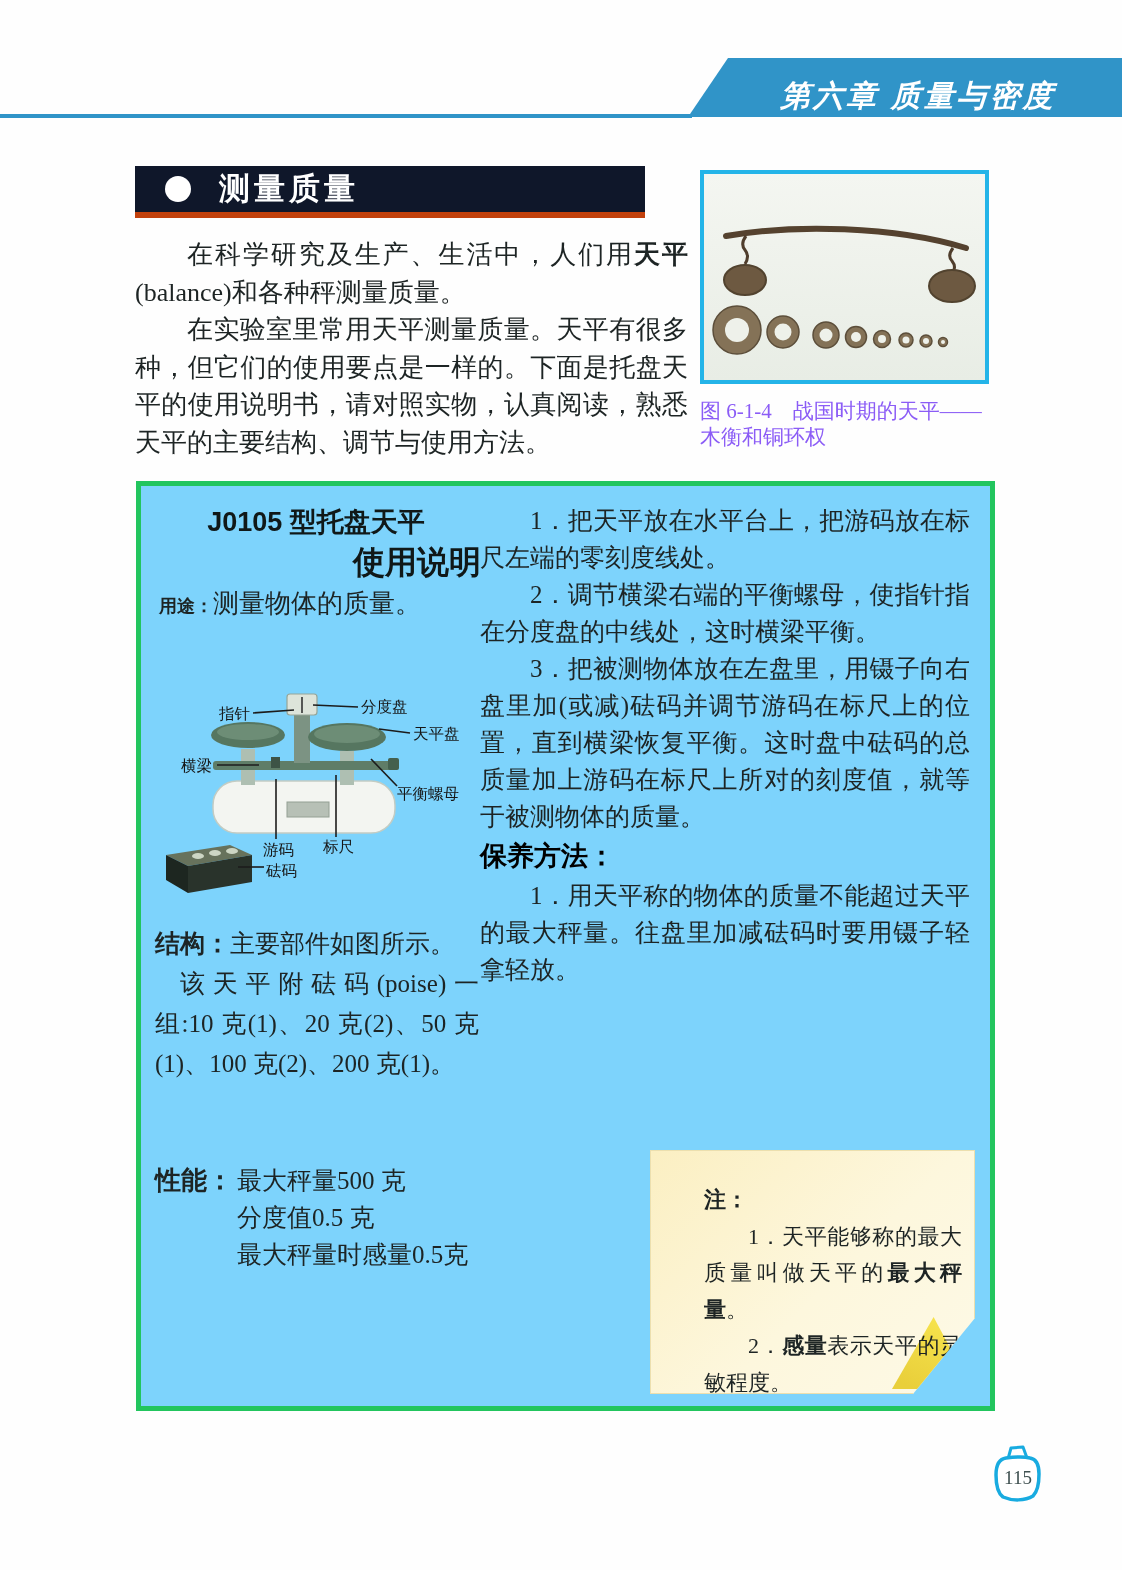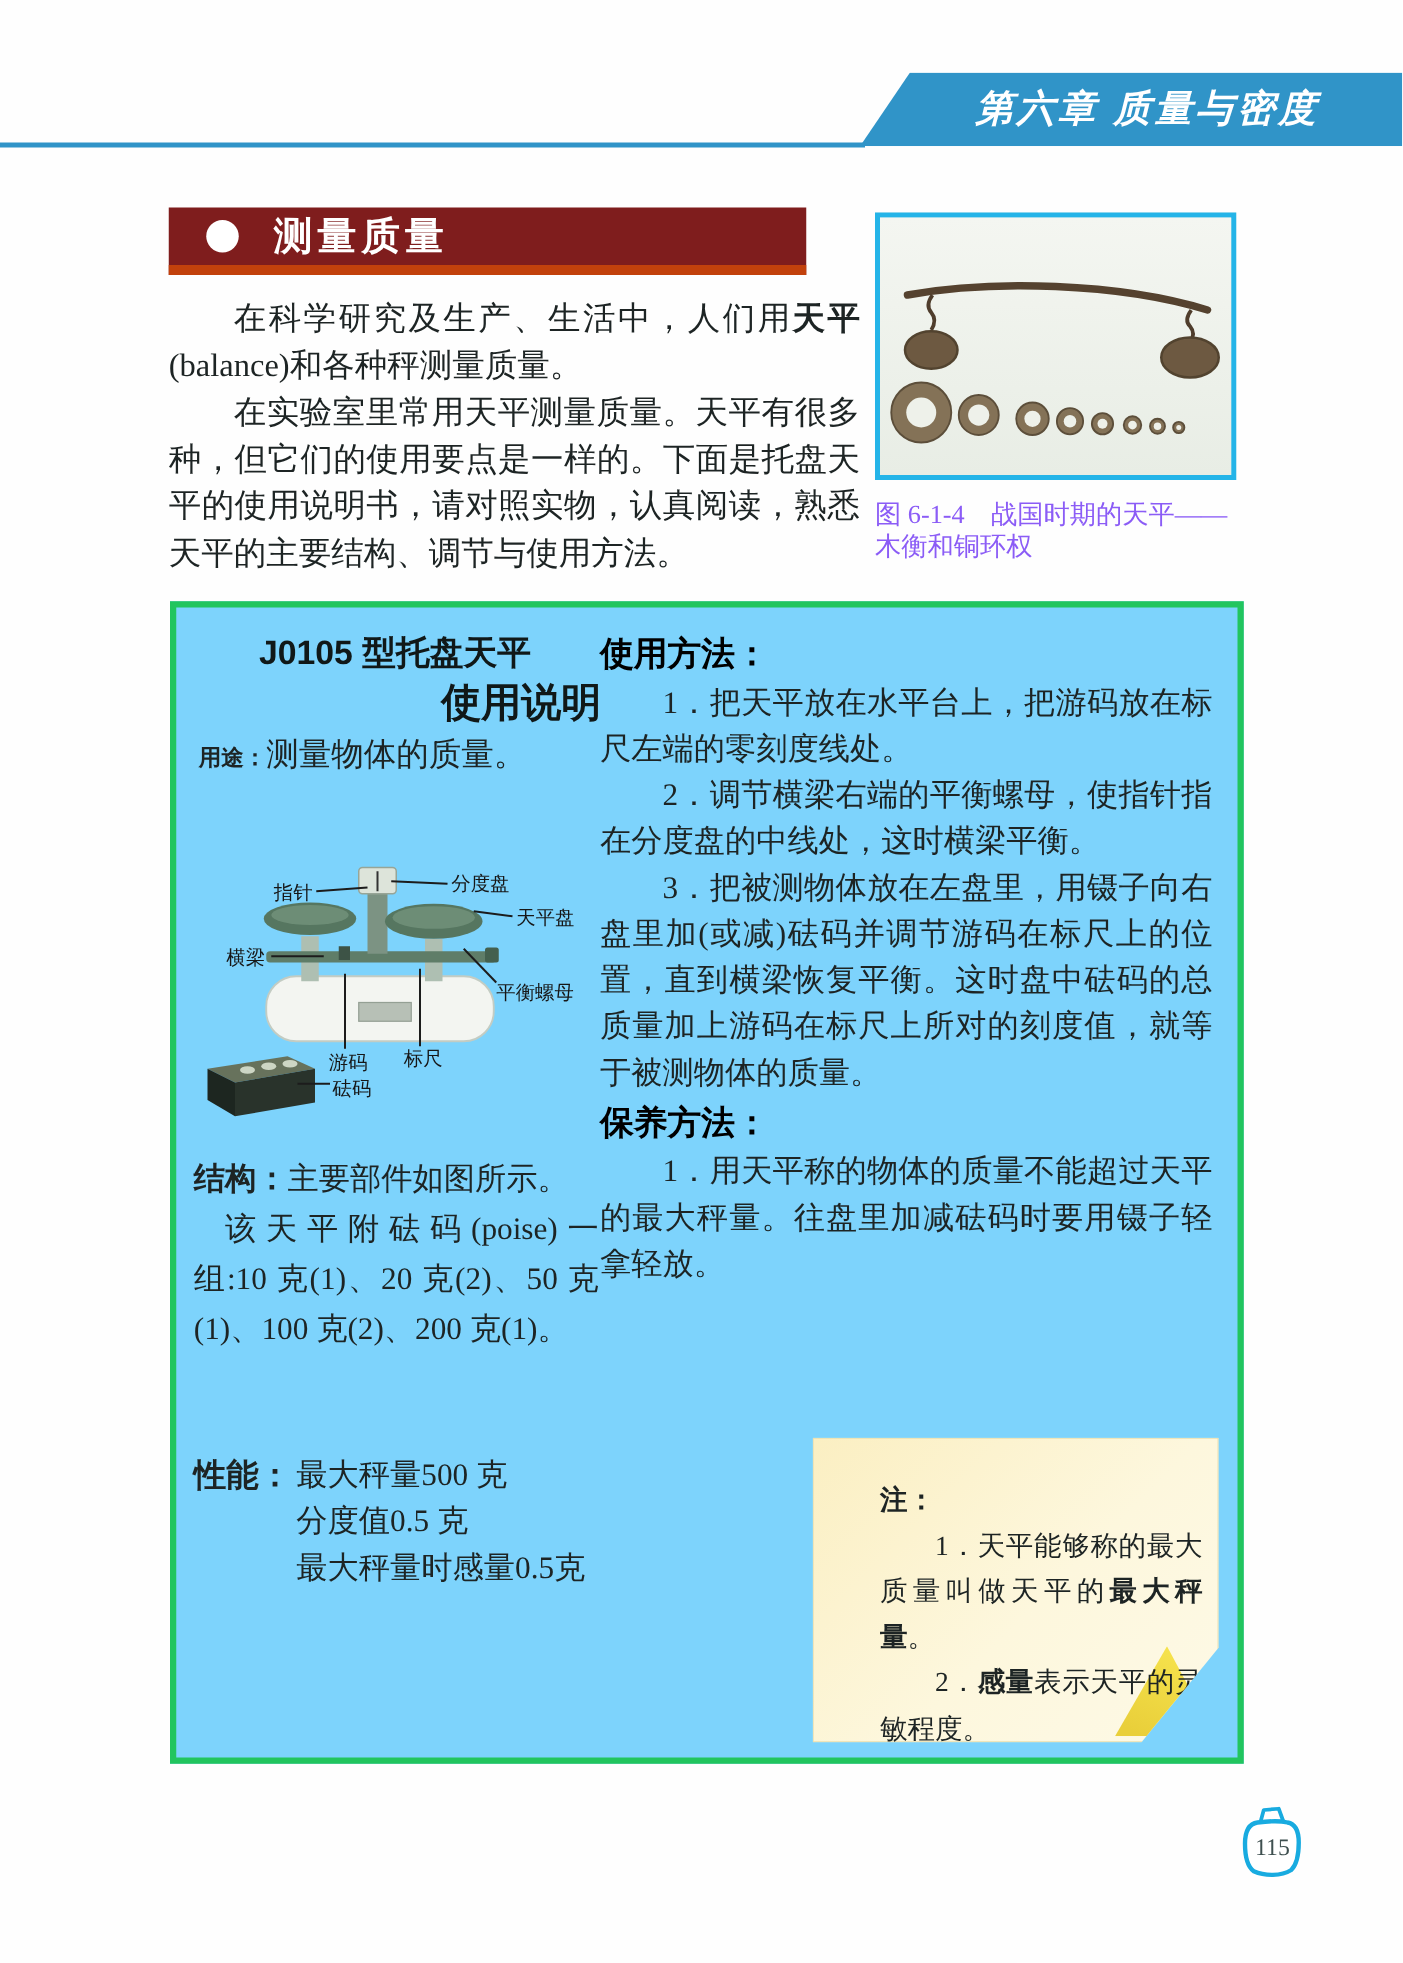--- a/index.html
+++ b/index.html
@@ -2,28 +2,28 @@
 <html><head>
 <meta charset="utf-8">
 <style>
   html,body{margin:0;padding:0;background:#ffffff;}
   .page{position:relative;width:1122px;height:1570px;background:#fefefe;overflow:hidden;
         font-family:"Liberation Serif", serif;color:#1d2424;}
 
   
   .banner{position:absolute;left:688px;top:58px;width:434px;height:59px;background:#3094c8;
           clip-path:polygon(40px 0,100% 0,100% 100%,0 100%);
-          display:flex;align-items:center;justify-content:center;}
+          display:flex;align-items:flex-end;justify-content:center;}
   .banner-text{color:#ffffff;font-family:"Liberation Sans",sans-serif;font-weight:bold;
                font-style:italic;font-size:30px;letter-spacing:3px;padding-left:26px;}
   .banner-rule{position:absolute;left:0;top:114px;width:692px;height:4px;background:#3094c8;}
 
   
-  .section-header{position:absolute;left:135px;top:166px;width:510px;height:46px;background:#7f1d1d;
-                  border-bottom:8px solid #c2410c;display:flex;align-items:center;}
+  .section-header{position:absolute;left:135px;top:166px;width:510px;height:46px;background:#0f172a;
+                  border-bottom:6px solid #c2410c;display:flex;align-items:center;}
   .bullet{width:26px;height:26px;border-radius:50%;background:#ffffff;margin-left:30px;}
   .section-title{color:#ffffff;font-family:"Liberation Sans",sans-serif;font-weight:bold;
                  font-size:31px;letter-spacing:4px;margin-left:28px;}
 
   
   .intro{position:absolute;left:135px;top:236px;width:553px;font-size:26px;line-height:37.5px;
          text-align:justify;}
   .intro p{margin:0;text-indent:2em;}
   .intro b{font-family:"Liberation Sans",sans-serif;}
 
@@ -203,21 +203,20 @@
     <div class="performance">
       <b class="perf-label">性能：</b>
       <div class="perf-lines">
         <div>最大秤量500 克</div>
         <div>分度值0.5 克</div>
         <div>最大秤量时感量0.5克</div>
       </div>
     </div>
 
     <div class="right-col">
-      <h3>使用方法：</h3>
       <p>1．把天平放在水平台上，把游码放在标尺左端的零刻度线处。</p>
       <p>2．调节横梁右端的平衡螺母，使指针指在分度盘的中线处，这时横梁平衡。</p>
       <p>3．把被测物体放在左盘里，用镊子向右盘里加(或减)砝码并调节游码在标尺上的位置，直到横梁恢复平衡。这时盘中砝码的总质量加上游码在标尺上所对的刻度值，就等于被测物体的质量。</p>
       <h3>保养方法：</h3>
       <p>1．用天平称的物体的质量不能超过天平的最大秤量。往盘里加减砝码时要用镊子轻拿轻放。</p>
     </div>
 
     <div class="note">
       <div class="note-fold"></div>
       <div class="note-body">

